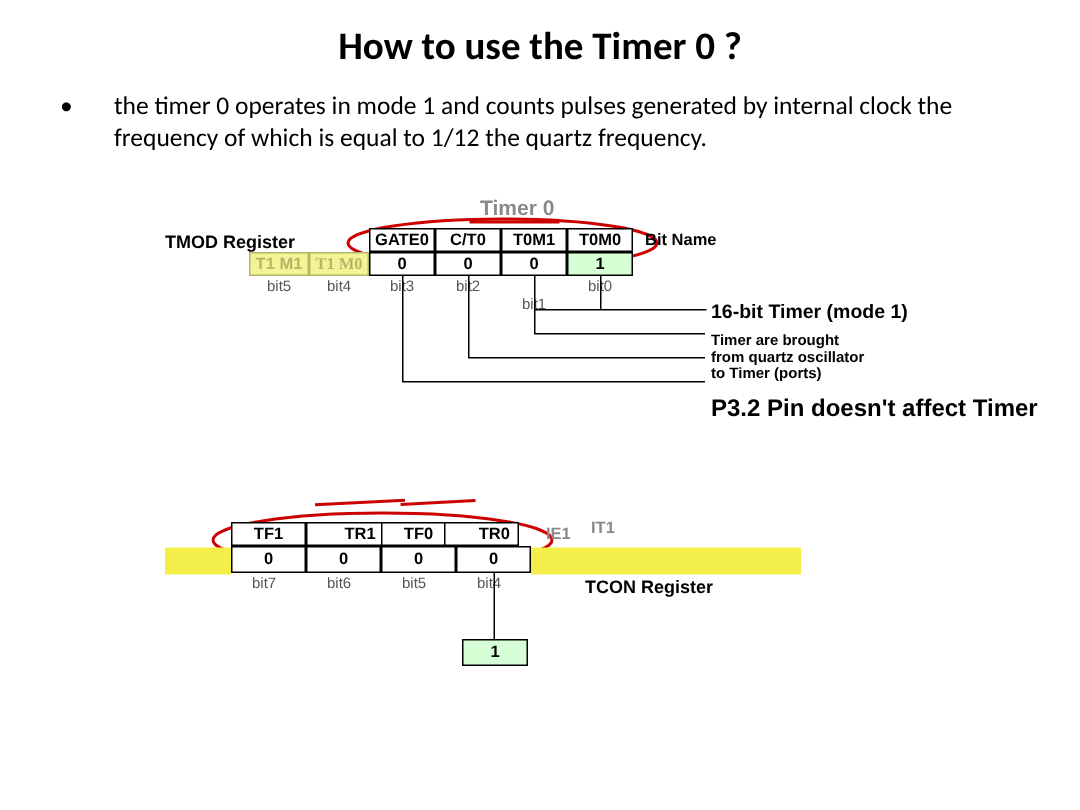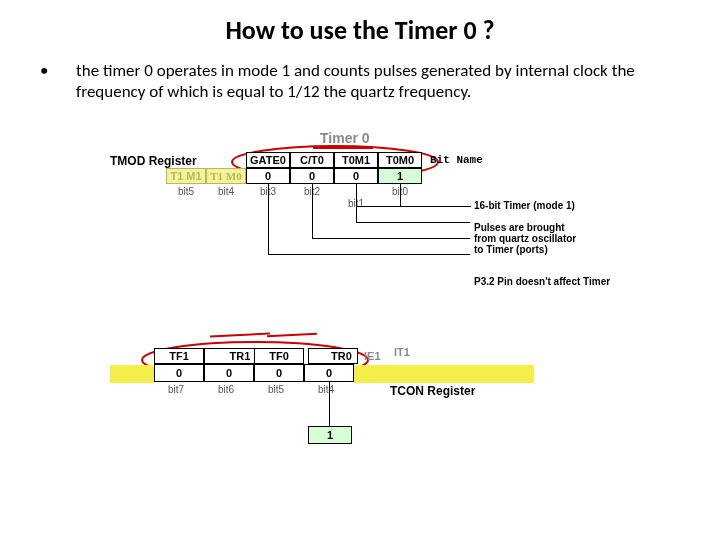--- a/index.html
+++ b/index.html
@@ -100,21 +100,21 @@
 
   <div class="cell faded" style="left:56px; top:38px; width:40px; height:16px;">T1 M1</div>
   <div class="cell faded" style="left:96px; top:38px; width:40px; height:16px;font-family:Liberation Serif, serif;">T1 M0</div>
   <div class="label small" style="left:68px; top:56px;">bit5</div>
   <div class="label small" style="left:108px; top:56px;">bit4</div>
 
   <div class="cell" style="left:136px; top:22px; width:44px; height:16px;">GATE0</div>
   <div class="cell" style="left:180px; top:22px; width:44px; height:16px;">C/T0</div>
   <div class="cell" style="left:224px; top:22px; width:44px; height:16px;">T0M1</div>
   <div class="cell" style="left:268px; top:22px; width:44px; height:16px;">T0M0</div>
-  <div class="label" style="left:320px; top:24px; font-size:11px;font-family:Liberation Mono, monospace;">Bit Name</div>
+  <div class="label" style="left:320px; top:24px; font-size:11px;">Bit Name</div>
 
   <div class="cell" style="left:136px; top:38px; width:44px; height:16px;">0</div>
   <div class="cell" style="left:180px; top:38px; width:44px; height:16px;">0</div>
   <div class="cell" style="left:224px; top:38px; width:44px; height:16px;">0</div>
   <div class="cell green" style="left:268px; top:38px; width:44px; height:16px;">1</div>
 
   <div class="label small" style="left:150px; top:56px;">bit3</div>
   <div class="label small" style="left:194px; top:56px;">bit2</div>
   <div class="label small" style="left:238px; top:68px;">bit1</div>
   <div class="label small" style="left:282px; top:56px;">bit0</div>
@@ -125,37 +125,37 @@
   <div class="line" style="left:290px; top:54px; width:1px; height:22px;"></div>
 
   <div class="line" style="left:246px; top:76px; width:114px; height:1px;"></div>
   <div class="line" style="left:290px; top:76px; width:1px; height:0;"></div>
   <div class="line" style="left:246px; top:92px; width:114px; height:1px;"></div>
   <div class="line" style="left:202px; top:108px; width:158px; height:1px;"></div>
   <div class="line" style="left:158px; top:124px; width:202px; height:1px;"></div>
 
   <div class="line" style="left:360px; top:76px; width:1px; height:1px;"></div>
 
-  <div class="label" style="left:364px; top:70px; font-size:10px;">16-bit Timer (mode 1)</div>
-  <div class="label" style="left:364px; top:92px; font-size:10px;">Pulses are brought</div>
+  <div class="label" style="left:364px; top:70px; font-size:13px;">16-bit Timer (mode 1)</div>
+  <div class="label" style="left:364px; top:92px; font-size:10px;">Timer are brought</div>
   <div class="label" style="left:364px; top:103px; font-size:10px;">from quartz oscillator</div>
   <div class="label" style="left:364px; top:114px; font-size:10px;">to Timer (ports)</div>
-  <div class="label" style="left:364px; top:146px; font-size:10px;">P3.2 Pin doesn't affect Timer</div>
+  <div class="label" style="left:364px; top:134px; font-size:16px;">P3.2 Pin doesn't affect Timer</div>
 
   <div class="redline" style="left:100px; top:204px; width:60px; height:2px; transform:rotate(-3deg);"></div>
   <div class="redline" style="left:157px; top:204px; width:50px; height:2px; transform:rotate(-3deg);"></div>
 
   <svg class="ellipse" style="left:30px; top:210px; width:230px; height:40px;">
     <ellipse cx="115" cy="20" rx="113" ry="18" fill="none" stroke="#c00" stroke-width="2"></ellipse>
   </svg>
 
   <div class="cell" style="left:44px; top:218px; width:50px; height:16px;">TF1</div>
   <div class="cell" style="left:94px; top:218px; width:72px; height:16px;">TR1</div>
   <div class="cell" style="left:144px; top:218px; width:50px; height:16px;">TF0</div>
-  <div class="cell" style="left:198px; top:218px; width:50px; height:16px;padding-left:17px;">TR0</div>
+  <div class="cell" style="left:186px; top:218px; width:50px; height:16px;padding-left:17px;">TR0</div>
 
   <div class="label" style="left:254px; top:220px; font-size:11px; color:#8a8a8a;">IE1</div>
   <div class="label" style="left:284px; top:216px; font-size:11px; color:#8a8a8a;">IT1</div>
 
   <div class="yellowbar" style="left:0px; top:235px; width:44px;"></div>
   <div class="cell" style="left:44px; top:234px; width:50px; height:18px;">0</div>
   <div class="cell" style="left:94px; top:234px; width:50px; height:18px;">0</div>
   <div class="cell" style="left:144px; top:234px; width:50px; height:18px;">0</div>
   <div class="cell" style="left:194px; top:234px; width:50px; height:18px;">0</div>
   <div class="yellowbar" style="left:244px; top:235px; width:180px;"></div>

